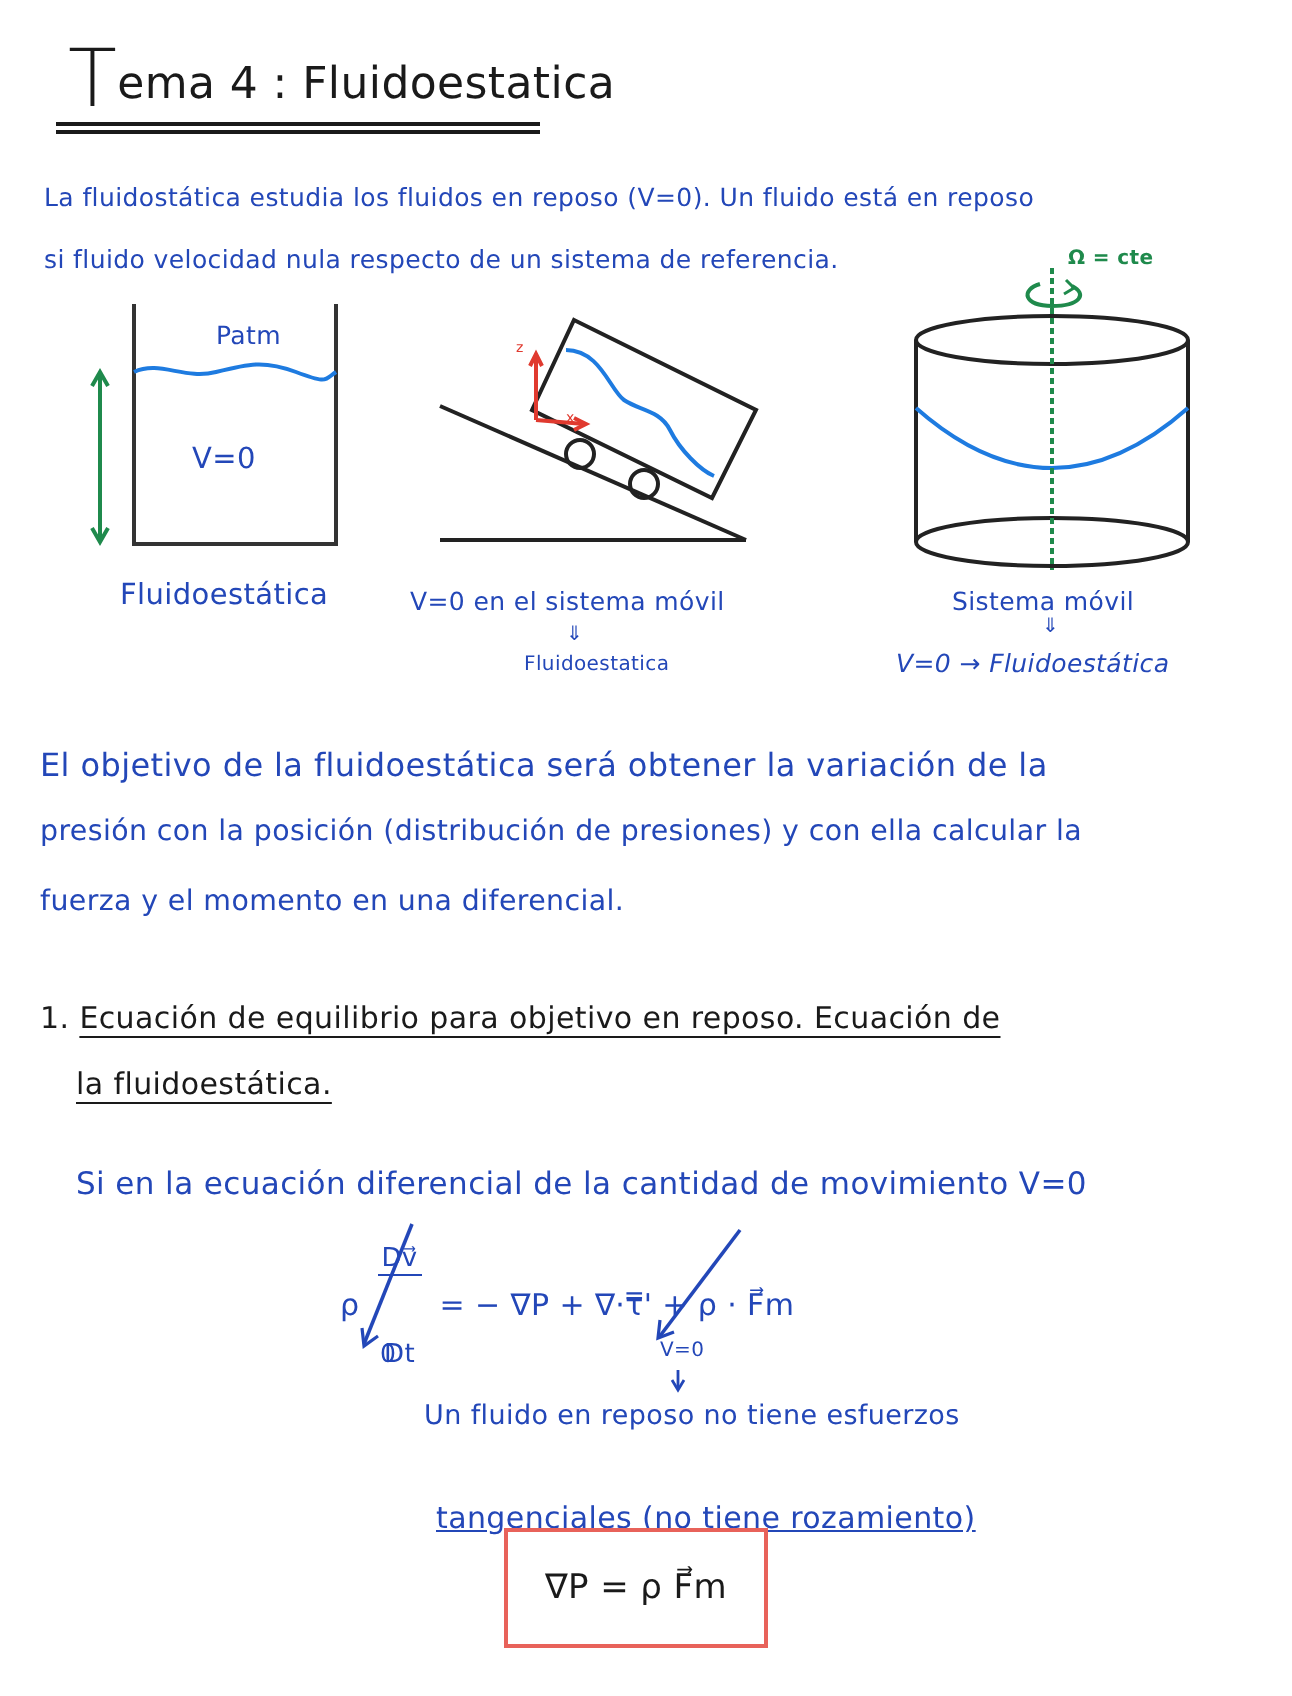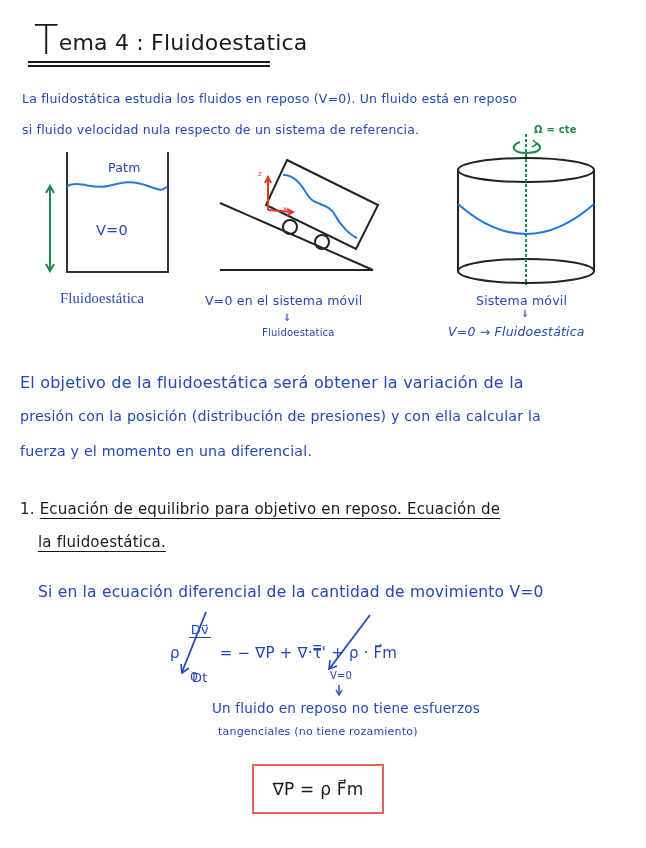--- a/index.html
+++ b/index.html
@@ -17,21 +17,21 @@
     .title-underline { left: 28px; top: 61px; width: 242px; height: 2px; background: #1a1a1a; }
     .title-underline2 { left: 28px; top: 65px; width: 242px; height: 2px; background: #1a1a1a; }
     .p-line { font-size: 12.5px; white-space: nowrap; }
     .p-line2 { font-size: 14.5px; white-space: nowrap; }
     .cap { font-size: 12.5px; white-space: nowrap; }
     .cap-sm { font-size: 10px; white-space: nowrap; }
     .sec { font-size: 15px; white-space: nowrap; color: #1a1a1a; }
     .u { text-decoration: underline; text-underline-offset: 4px; }
     .eq { font-size: 15px; white-space: nowrap; }
     .result-box {
-      left: 252px; top: 764px; width: 132px; height: 50px;
+      left: 252px; top: 764px; width: 132px; height: 60px;
       border: 2px solid #e8625a; box-sizing: border-box;
       display: flex; align-items: center; justify-content: center;
       font-size: 17px; color: #1a1a1a;
     }
     svg { position: absolute; overflow: visible; }
   </style>
 </head>
 <body>
 
 <div class="abs title hand">
@@ -49,21 +49,21 @@
   </g>
   <path d="M67,186 C80,180 92,190 108,186 S132,180 148,186 S162,190 168,186" fill="none" stroke="#1e7be0" stroke-width="2"></path>
   <g>
     <line x1="50" y1="187" x2="50" y2="270" stroke="#1f8a4c" stroke-width="2"></line>
     <polyline points="46,193 50,186 54,193" fill="none" stroke="#1f8a4c" stroke-width="2"></polyline>
     <polyline points="46,264 50,271 54,264" fill="none" stroke="#1f8a4c" stroke-width="2"></polyline>
   </g>
 </svg>
 <div class="abs cap blue hand" style="left:108px; top:160px;">Patm</div>
 <div class="abs p-line2 blue hand" style="left:96px; top:222px;">V=0</div>
-<div class="abs p-line2 blue hand" style="left:60px; top:290px;font-family:Liberation Serif, serif;">Fluidoestática</div>
+<div class="abs p-line2 blue hand" style="left:60px; top:290px;">Fluidoestática</div>
 
 <svg style="left:0; top:0;" width="646" height="848">
   <line x1="220" y1="270" x2="373" y2="270" stroke="#222" stroke-width="2"></line>
   <line x1="220" y1="203" x2="373" y2="270" stroke="#222" stroke-width="2"></line>
   <polygon points="287,160 378,205 356,249 266,205" fill="none" stroke="#222" stroke-width="2"></polygon>
   <circle cx="290" cy="227" r="7" fill="none" stroke="#222" stroke-width="2"></circle>
   <circle cx="322" cy="242" r="7" fill="none" stroke="#222" stroke-width="2"></circle>
   <path d="M283,175 C300,175 305,195 312,200 S330,205 335,215 S350,235 357,238" fill="none" stroke="#1e7be0" stroke-width="2"></path>
   <g>
     <line x1="268" y1="210" x2="268" y2="178" stroke="#e03a2f" stroke-width="2"></line>
@@ -118,17 +118,17 @@
   <polyline points="181,664 182,673 189,668" fill="none" stroke="#2347b8" stroke-width="1.6"></polyline>
   <line x1="370" y1="615" x2="330" y2="668" stroke="#2347b8" stroke-width="1.8"></line>
   <polyline points="330,660 329,669 337,666" fill="none" stroke="#2347b8" stroke-width="1.6"></polyline>
   <line x1="339" y1="685" x2="339" y2="694" stroke="#2347b8" stroke-width="1.4"></line>
   <polyline points="336,690 339,695 342,690" fill="none" stroke="#2347b8" stroke-width="1.4"></polyline>
 </svg>
 <div class="abs cap blue hand" style="left:190px; top:669px;">0</div>
 <div class="abs cap-sm blue hand" style="left:330px; top:670px;">V=0</div>
 
 <div class="abs p-line blue hand" style="left:212px; top:700px; font-size:13.5px;">Un fluido en reposo no tiene esfuerzos</div>
-<div class="abs p-line blue hand" style="left:218px; top:725px; font-size:11px;">tangenciales (no tiene rozamiento)</div>
+<div class="abs p-line blue hand" style="left:218px; top:750px; font-size:15px;text-decoration:underline;">tangenciales (no tiene rozamiento)</div>
 
 <div class="abs result-box hand">
   <span>∇P = ρ F⃗m</span>
 </div>
 
 </body></html>

